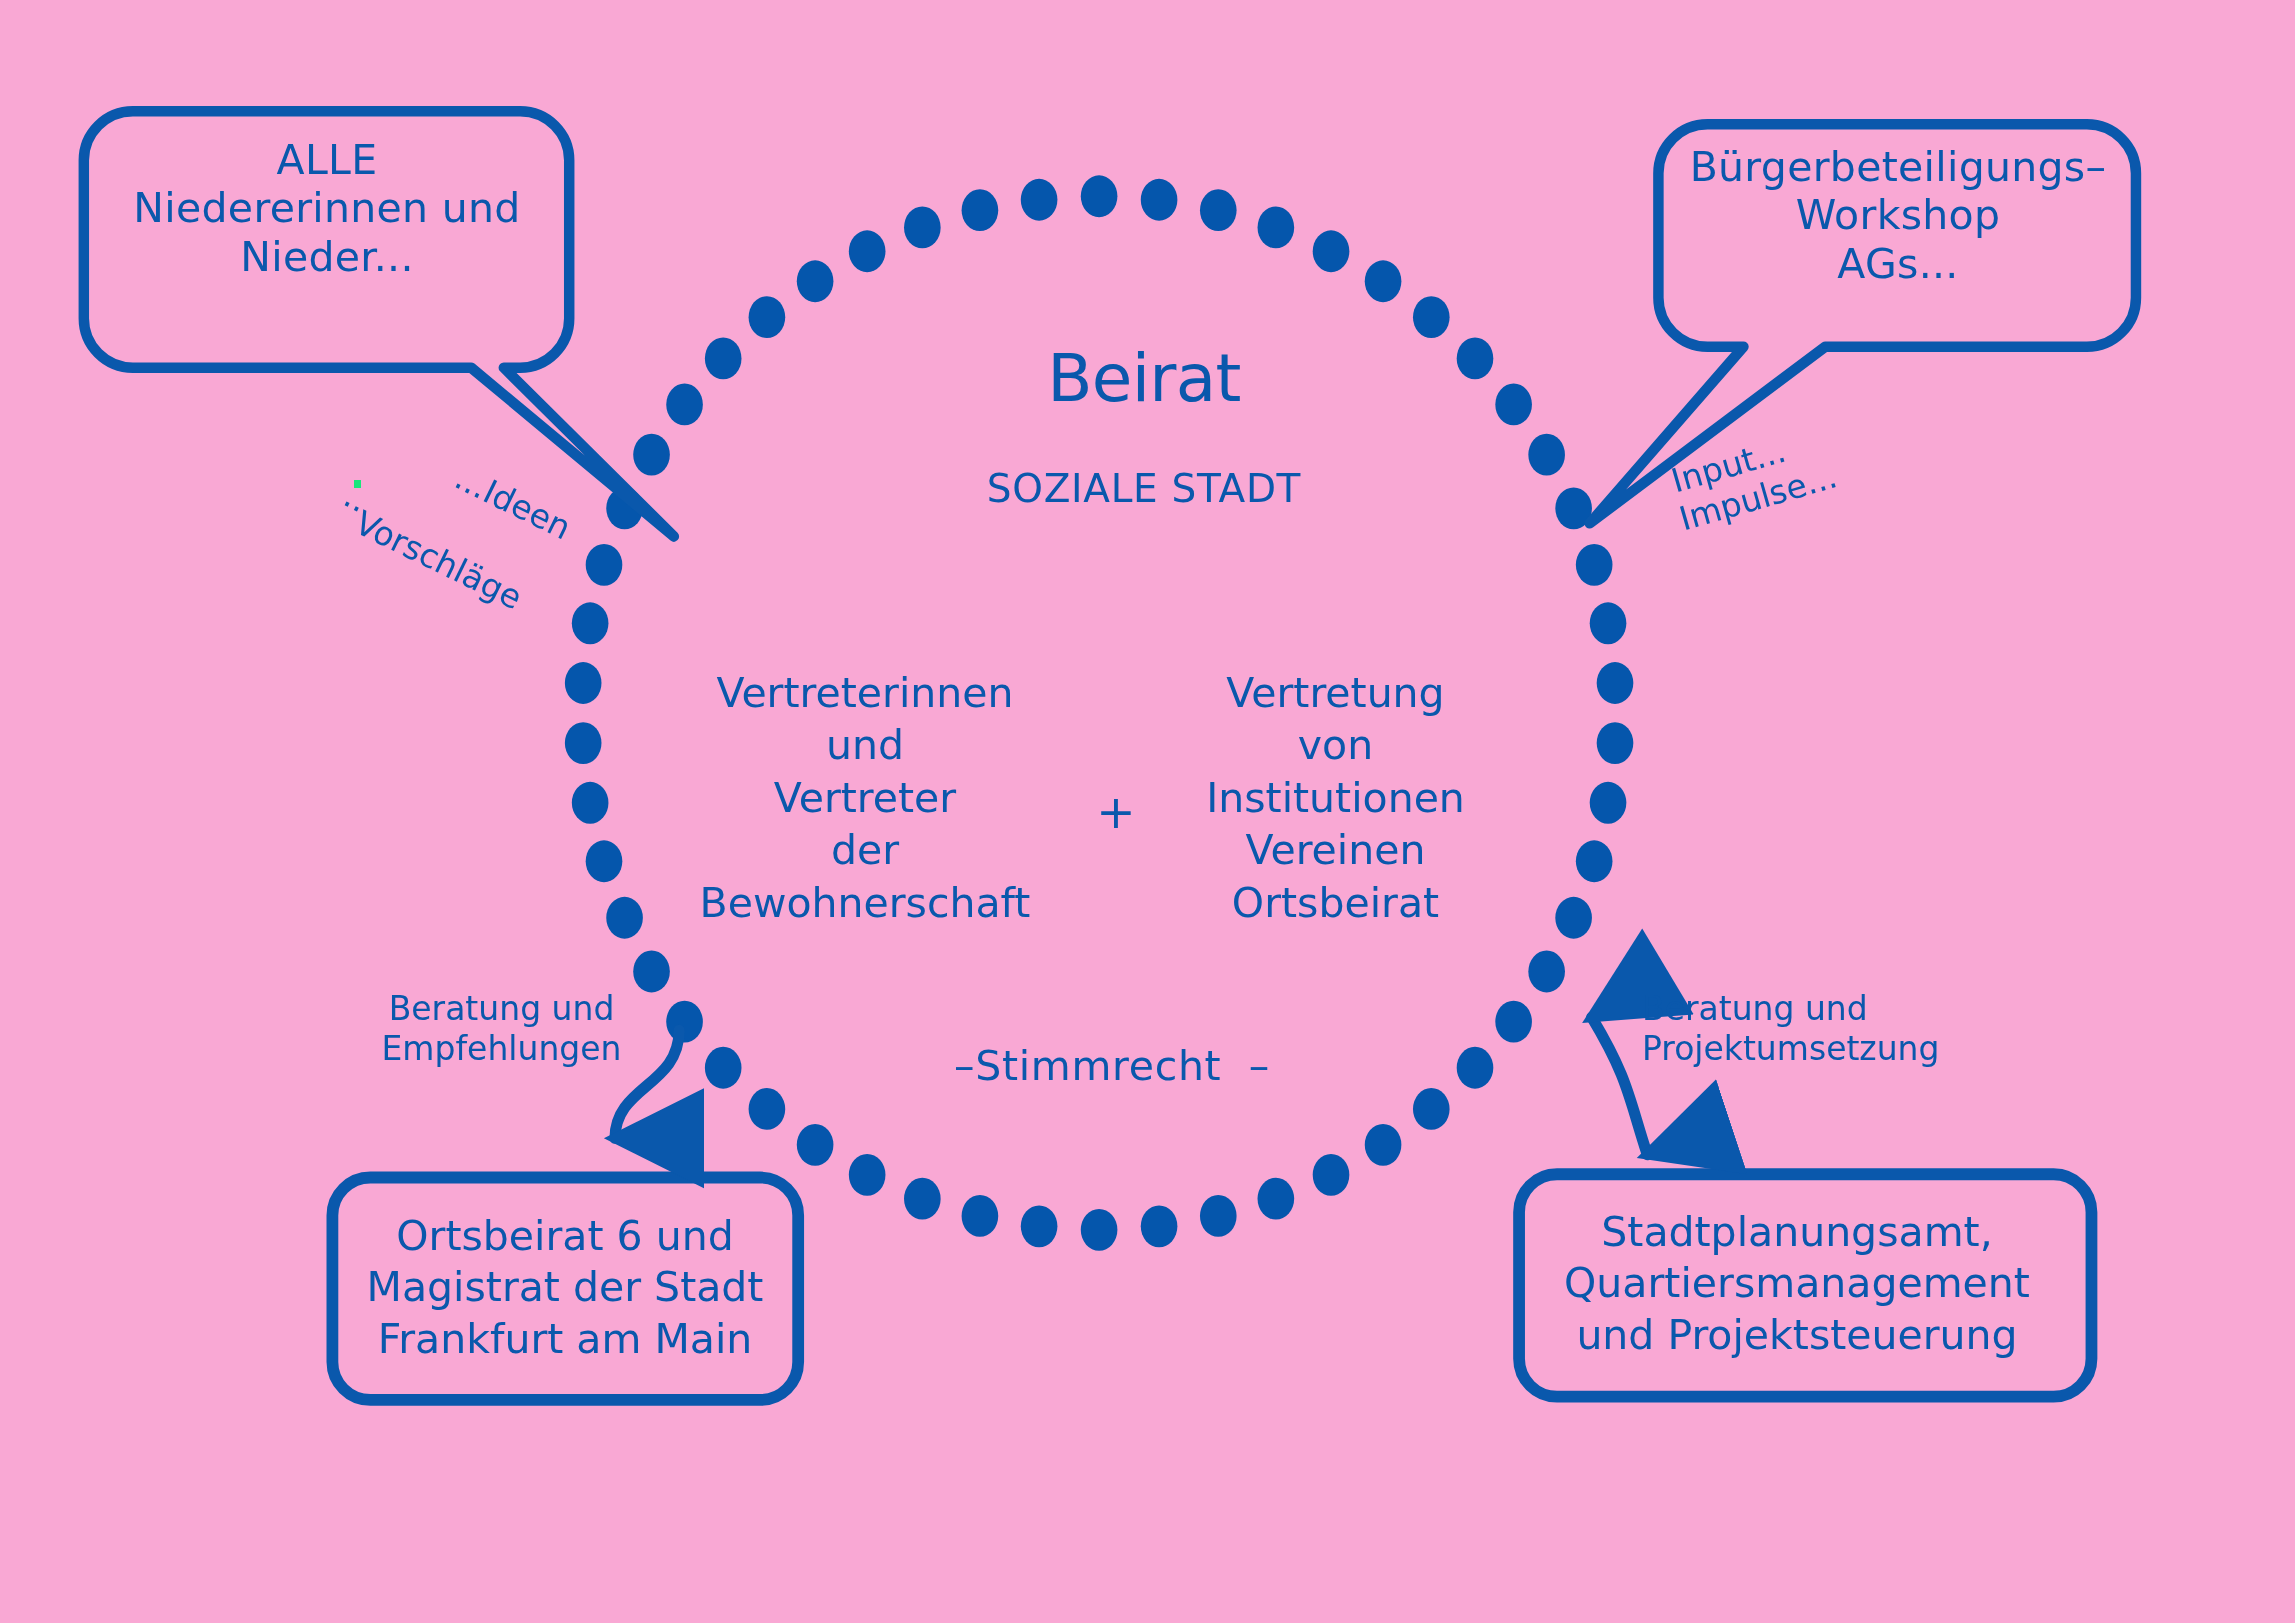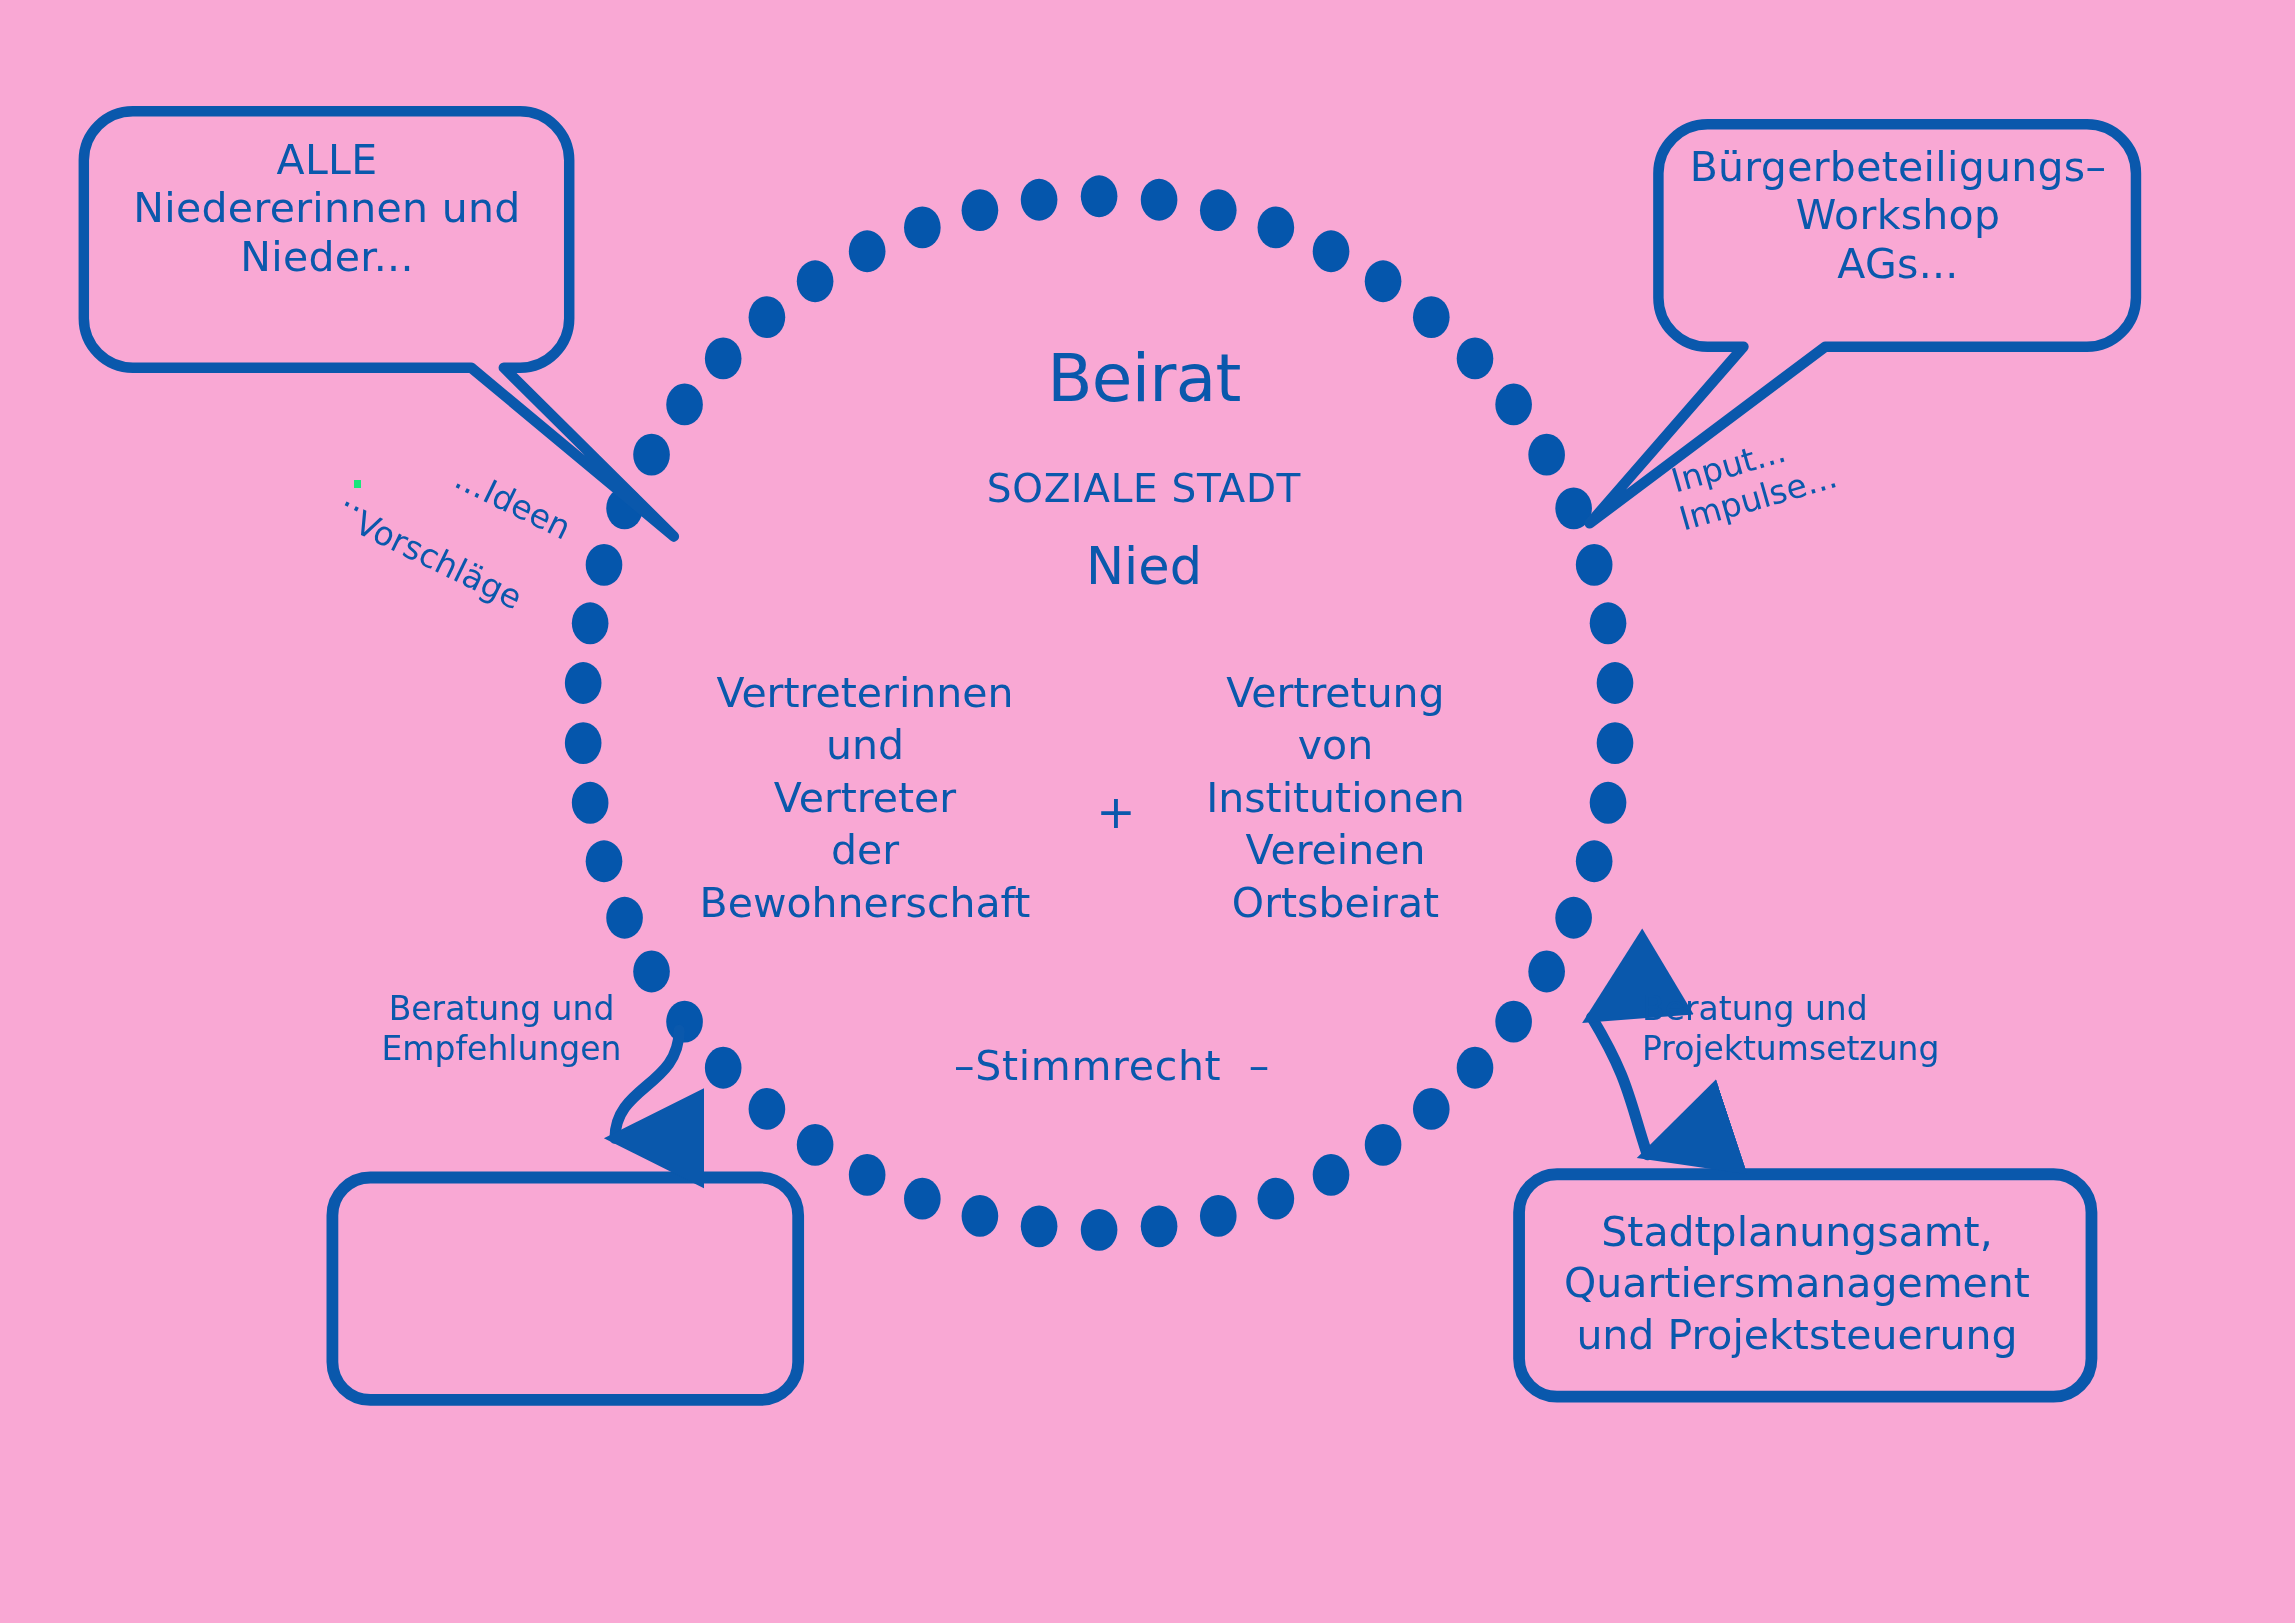--- a/index.html
+++ b/index.html
@@ -238,38 +238,40 @@
 Nieder...</div>
 
   <div class="txt bubble-text" id="bubble-right-text">Bürgerbeteiligungs–
 Workshop
 AGs...</div>
 
   <div class="txt" id="beirat-title">Beirat</div>
 
   <div class="txt" id="beirat-sub1">SOZIALE STADT</div>
 
-  <div class="txt" id="beirat-sub2">Nied</div>
 
   <div class="txt column-text" id="col-left">Vertreterinnen
 und
 Vertreter
 der
 Bewohnerschaft</div>
 
   <div class="txt column-text" id="col-plus">+</div>
 
   <div class="txt column-text" id="col-right">Vertretung
 von
 Institutionen
 Vereinen
 Ortsbeirat</div>
 
   <div class="txt" id="stimmrecht">–Stimmrecht  –</div>
 
+  <div class="txt box-text" id="box-left-text">Ortsbeirat 6 und
+Magistrat der Stadt
+Frankfurt am Main</div>
 
   <div class="txt box-text" id="box-right-text">Stadtplanungsamt,
 Quartiersmanagement
 und Projektsteuerung</div>
 
   <div class="txt annot" id="annot-beratung-left">Beratung und
 Empfehlungen</div>
 
   <div class="txt annot" id="annot-beratung-right">Beratung und
 Projektumsetzung</div>

